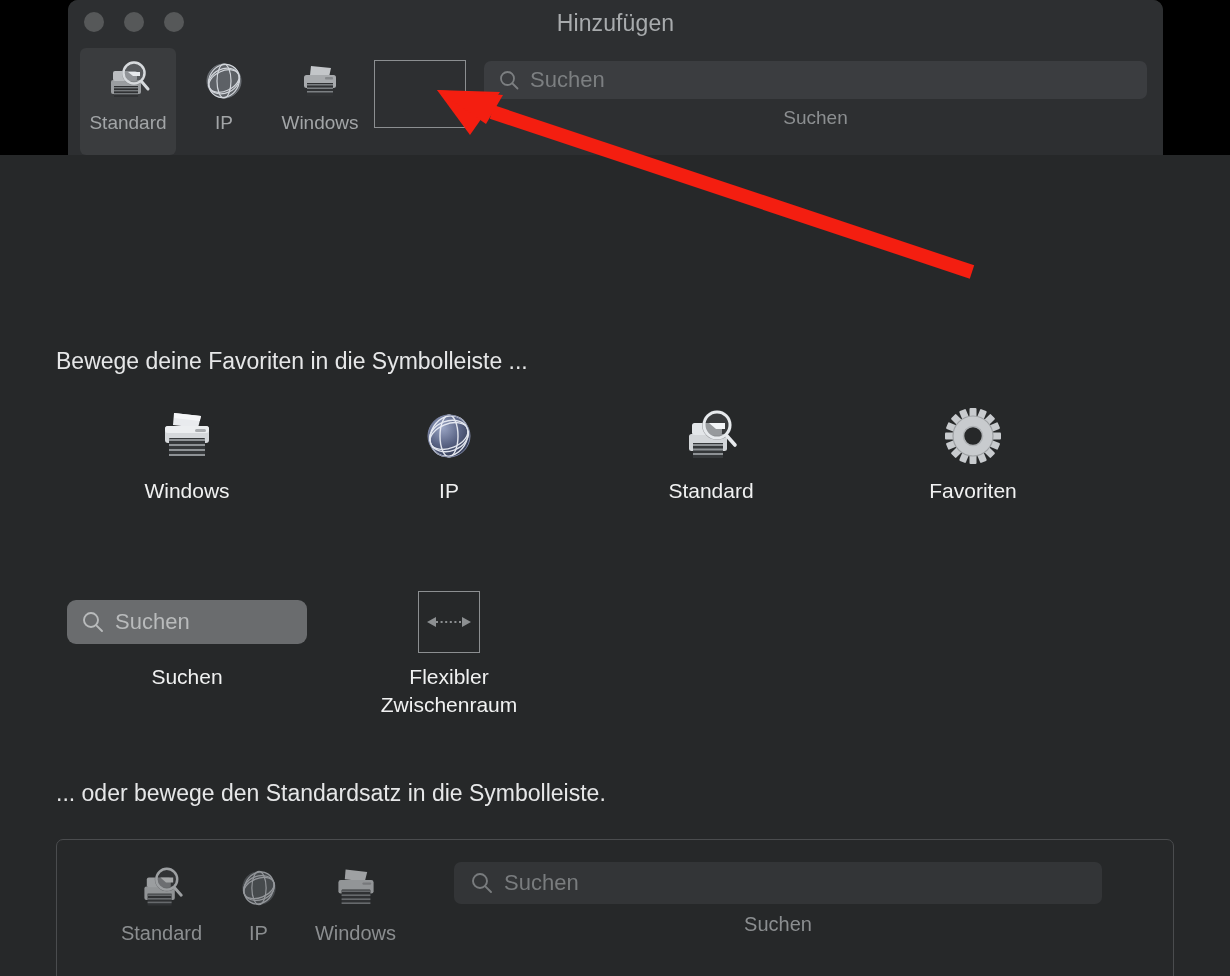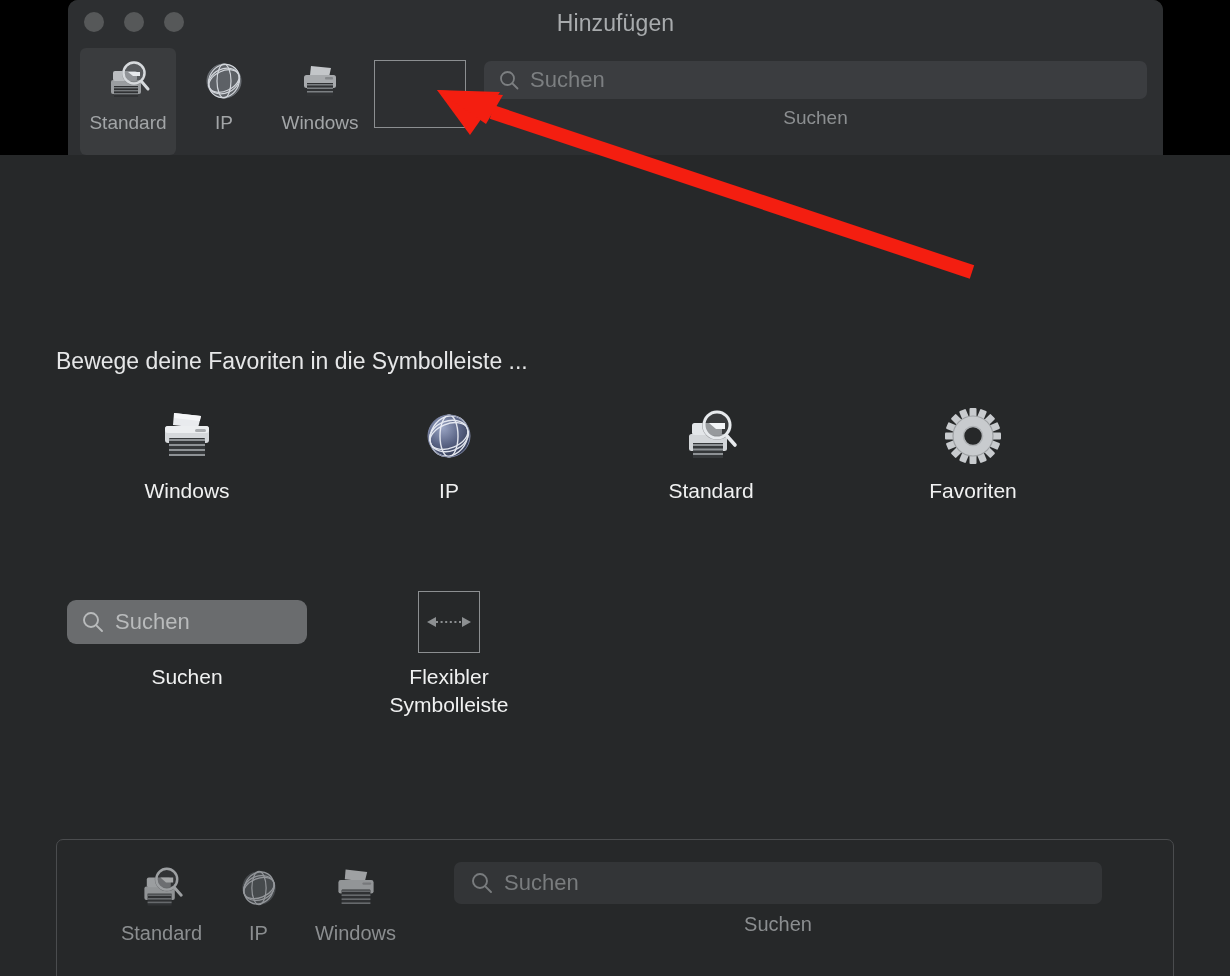--- a/index.html
+++ b/index.html
@@ -476,28 +476,29 @@
       <div class="fav-cell">
         <div class="fav-icon-slot">
           <div class="flex-spacer-box">
             <svg width="48" height="18" viewBox="0 0 48 18">
               <path d="M2 9 l9 -5 v10 z" fill="#8c8f91"></path>
               <path d="M46 9 l-9 -5 v10 z" fill="#8c8f91"></path>
               <line x1="11" y1="9" x2="37" y2="9" stroke="#8c8f91" stroke-width="2" stroke-dasharray="2 2.6"></line>
             </svg>
           </div>
         </div>
-        <span class="fav-label">Flexibler Symbolleiste</span>
+        <span class="fav-label">Flexibler Zwischenraum</span>
       </div>
 
       <div class="fav-cell"></div>
     </div>
 
   </div>
 
+  <div class="section-heading" id="heading-defaultset">... oder bewege den Standardsatz in die Symbolleiste.</div>
 
   <div id="default-set-box">
 
     <div class="ds-item">
       <div class="ds-icon-slot">
         <svg width="52" height="48" viewBox="0 0 64 60">
           <rect x="10" y="28" width="38" height="17" rx="2.5" fill="#d3d6d9"></rect>
           <rect x="14" y="37" width="30" height="15" fill="#35383a"></rect>
           <rect x="14" y="38" width="30" height="2" fill="#8e9295"></rect>
           <rect x="14" y="42.5" width="30" height="2" fill="#8e9295"></rect>

